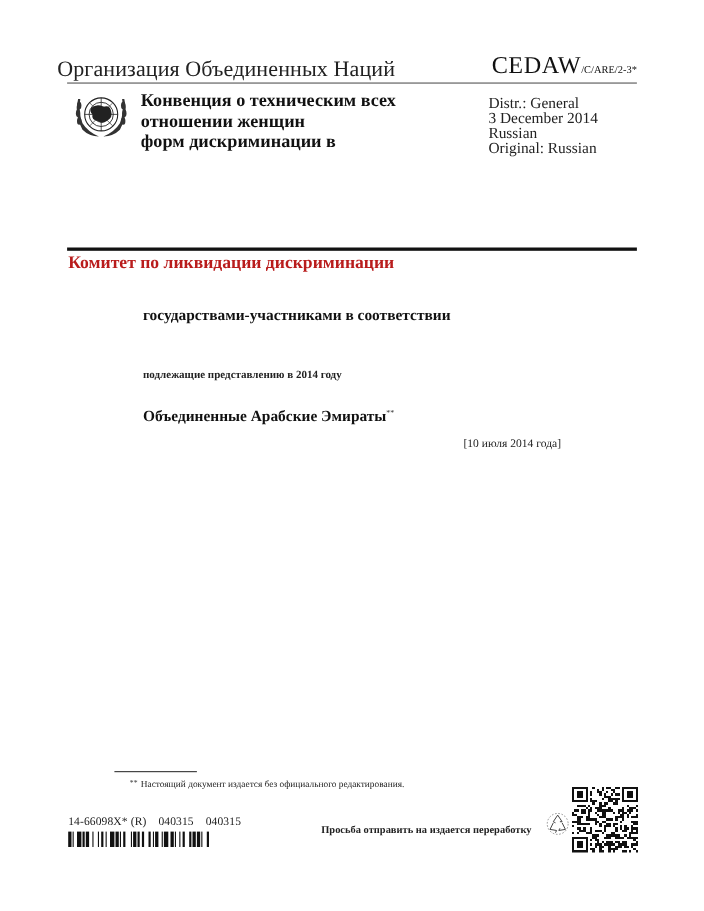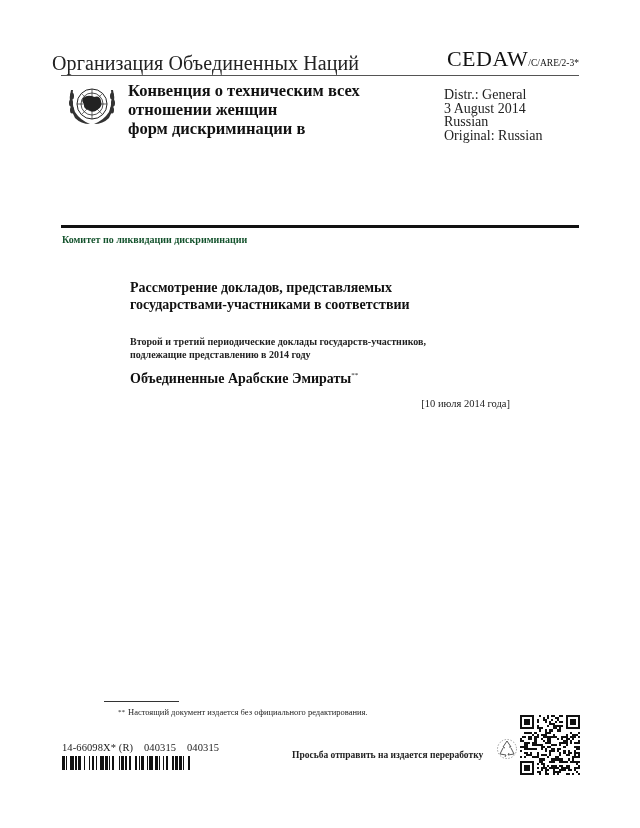--- a/index.html
+++ b/index.html
@@ -14,21 +14,21 @@
 
     .rule-thin { left: 61px; top: 75px; width: 518px; height: 1px; background: #555; }
     .rule-thick { left: 61px; top: 225px; width: 518px; height: 3px; background: #111; }
 
     .emblem { left: 63px; top: 80px; width: 58px; height: 50px; }
 
     .conv-title { left: 128px; top: 81px; font-size: 16.5px; font-weight: bold; line-height: 19px; color: #111; width: 270px; }
 
     .distr { left: 416px; top: 88px; font-size: 14px; line-height: 13.5px; color: #222; margin-left: 28px; }
 
-    .committee { left: 62px; top: 232px; font-size: 10px; font-weight: bold; line-height: 16px; color: #14532d; }
+    .committee { left: 62px; top: 232px; font-size: 16px; font-weight: bold; line-height: 16px; color: #b91c1c; }
 
     .consideration { left: 130px; top: 280px; font-size: 14px; font-weight: bold; line-height: 16.5px; color: #111; }
     .reports { left: 130px; top: 335px; font-size: 10px; font-weight: bold; line-height: 13px; color: #222; }
     .country { left: 130px; top: 371px; font-size: 14px; font-weight: bold; color: #111; }
     .country sup { font-size: 7px; font-weight: normal; vertical-align: super; }
     .date { right: 130px; top: 398px; font-size: 10.5px; color: #222; }
 
     .fn-rule { left: 104px; top: 701px; width: 75px; height: 1px; background: #333; }
     .footnotes { left: 116px; top: 706px; font-size: 8.5px; line-height: 12px; color: #222; }
     .footnotes .mk { display: inline-block; width: 9px; text-align: right; margin-right: 3px; font-size: 7px; vertical-align: top; }
@@ -77,38 +77,36 @@
 </svg>
 
 <div class="abs conv-title">
   <div>Конвенция о техническим всех</div>
   <div>отношении женщин</div>
   <div>форм дискриминации в</div>
 </div>
 
 <div class="abs distr">
   <div>Distr.: General</div>
-  <div>3 August 2014</div>
+  <div>3 December 2014</div>
   <div>Russian</div>
   <div>Original: Russian</div>
 </div>
 
 <div class="abs rule-thick"></div>
 
 <div class="abs committee">
   <div>Комитет по ликвидации дискриминации</div>
 </div>
 
 <div class="abs consideration">
-  <div>Рассмотрение докладов, представляемых</div>
   <div>государствами-участниками в соответствии</div>
 </div>
 
 <div class="abs reports">
-  <div>Второй и третий периодические доклады государств-участников,</div>
   <div>подлежащие представлению в 2014 году</div>
 </div>
 
 <div class="abs country">
   <span>Объединенные Арабские Эмираты</span><sup>**</sup>
 </div>
 
 <div class="abs date">[10 июля 2014 года]</div>
 
 <div class="abs fn-rule"></div>

